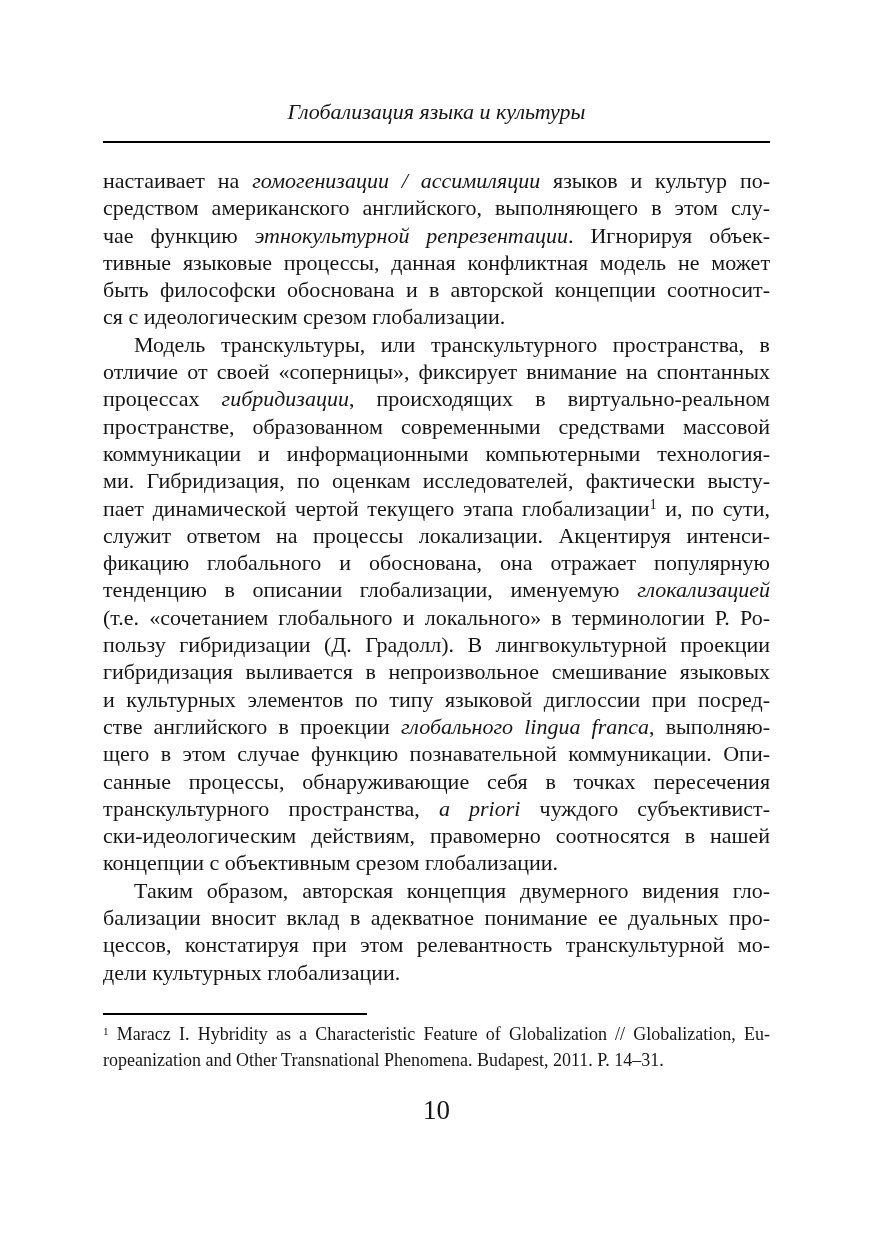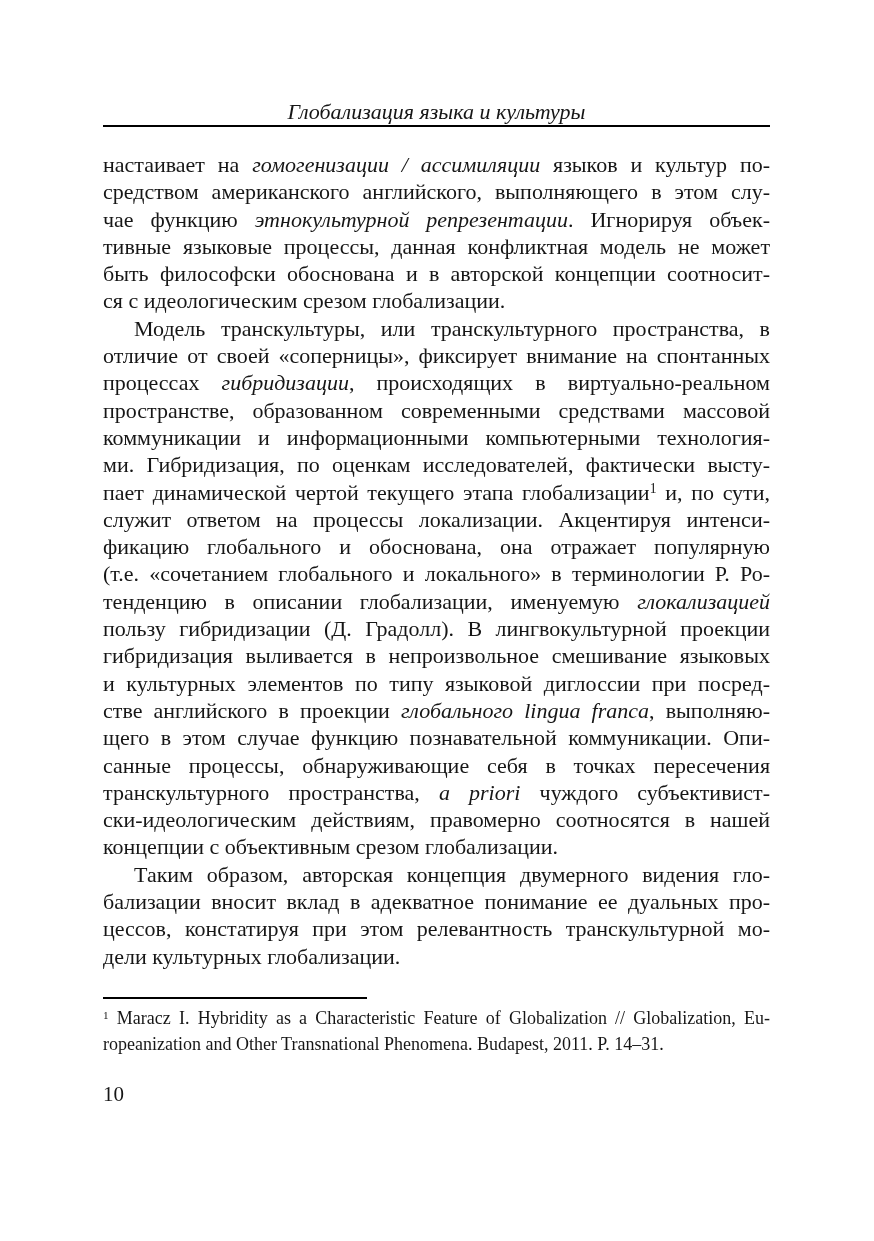--- a/index.html
+++ b/index.html
@@ -18,21 +18,21 @@
     left: 103px;
     top: 0;
     width: 667px;
   }
   .running-header {
     margin-top: 99px;
     text-align: center;
     font-style: italic;
     font-size: 22px;
     line-height: 26px;
-    padding-bottom: 0;
+    padding-bottom: 16px;
     border-bottom: 2.5px solid #000000;
   }
   .body-text {
     margin-top: 24px;
     font-size: 22px;
   }
   .line {
     line-height: 27.3px;
     height: 27.3px;
     text-align: justify;
@@ -62,23 +62,23 @@
   .footnote-text {
     margin-top: 6px;
     font-size: 18px;
   }
   .footnote-text .line {
     line-height: 26.3px;
     height: 26.3px;
   }
   .page-number {
     margin-top: 24px;
-    font-size: 21px;
+    font-size: 27px;
     line-height: 24px;
-    text-align: left;
+    text-align: center;
   }
 </style>
 </head>
 <body>
 
 <div class="page" style="background: rgb(255, 255, 255); color: rgb(22, 22, 22);">
   <div class="content">
 
     <div class="running-header">
       <span>Глобализация языка и культуры</span>
@@ -96,22 +96,22 @@
         <div>
           <div class="line indent"><span>Модель транскультуры, или транскультурного пространства, в</span></div>
           <div class="line"><span>отличие от своей «соперницы», фиксирует внимание на спонтанных</span></div>
           <div class="line"><span>процессах </span><i>гибридизации</i><span>, происходящих в виртуально-реальном</span></div>
           <div class="line"><span>пространстве, образованном современными средствами массовой</span></div>
           <div class="line"><span>коммуникации и информационными компьютерными технология-</span></div>
           <div class="line"><span>ми. Гибридизация, по оценкам исследователей, фактически высту-</span></div>
           <div class="line"><span>пает динамической чертой текущего этапа глобализации</span><sup>1</sup><span> и, по сути,</span></div>
           <div class="line"><span>служит ответом на процессы локализации. Акцентируя интенси-</span></div>
           <div class="line"><span>фикацию глобального и обоснована, она отражает популярную</span></div>
+          <div class="line"><span>тенденцию в описании глобализации, именуемую </span><i>глокализацией</i></div>
           <div class="line"><span>(т.е. «сочетанием глобального и локального» в терминологии Р. Ро-</span></div>
-          <div class="line"><span>тенденцию в описании глобализации, именуемую </span><i>глокализацией</i></div>
           <div class="line"><span>пользу гибридизации (Д. Градолл). В лингвокультурной проекции</span></div>
           <div class="line"><span>гибридизация выливается в непроизвольное смешивание языковых</span></div>
           <div class="line"><span>и культурных элементов по типу языковой диглоссии при посред-</span></div>
           <div class="line"><span>стве английского в проекции </span><i>глобального lingua franca</i><span>, выполняю-</span></div>
           <div class="line"><span>щего в этом случае функцию познавательной коммуникации. Опи-</span></div>
           <div class="line"><span>санные процессы, обнаруживающие себя в точках пересечения</span></div>
           <div class="line"><span>транскультурного пространства, </span><i>a priori</i><span> чуждого субъективист-</span></div>
           <div class="line"><span>ски-идеологическим действиям, правомерно соотносятся в нашей</span></div>
           <div class="line last"><span>концепции с объективным срезом глобализации.</span></div>
         </div>

